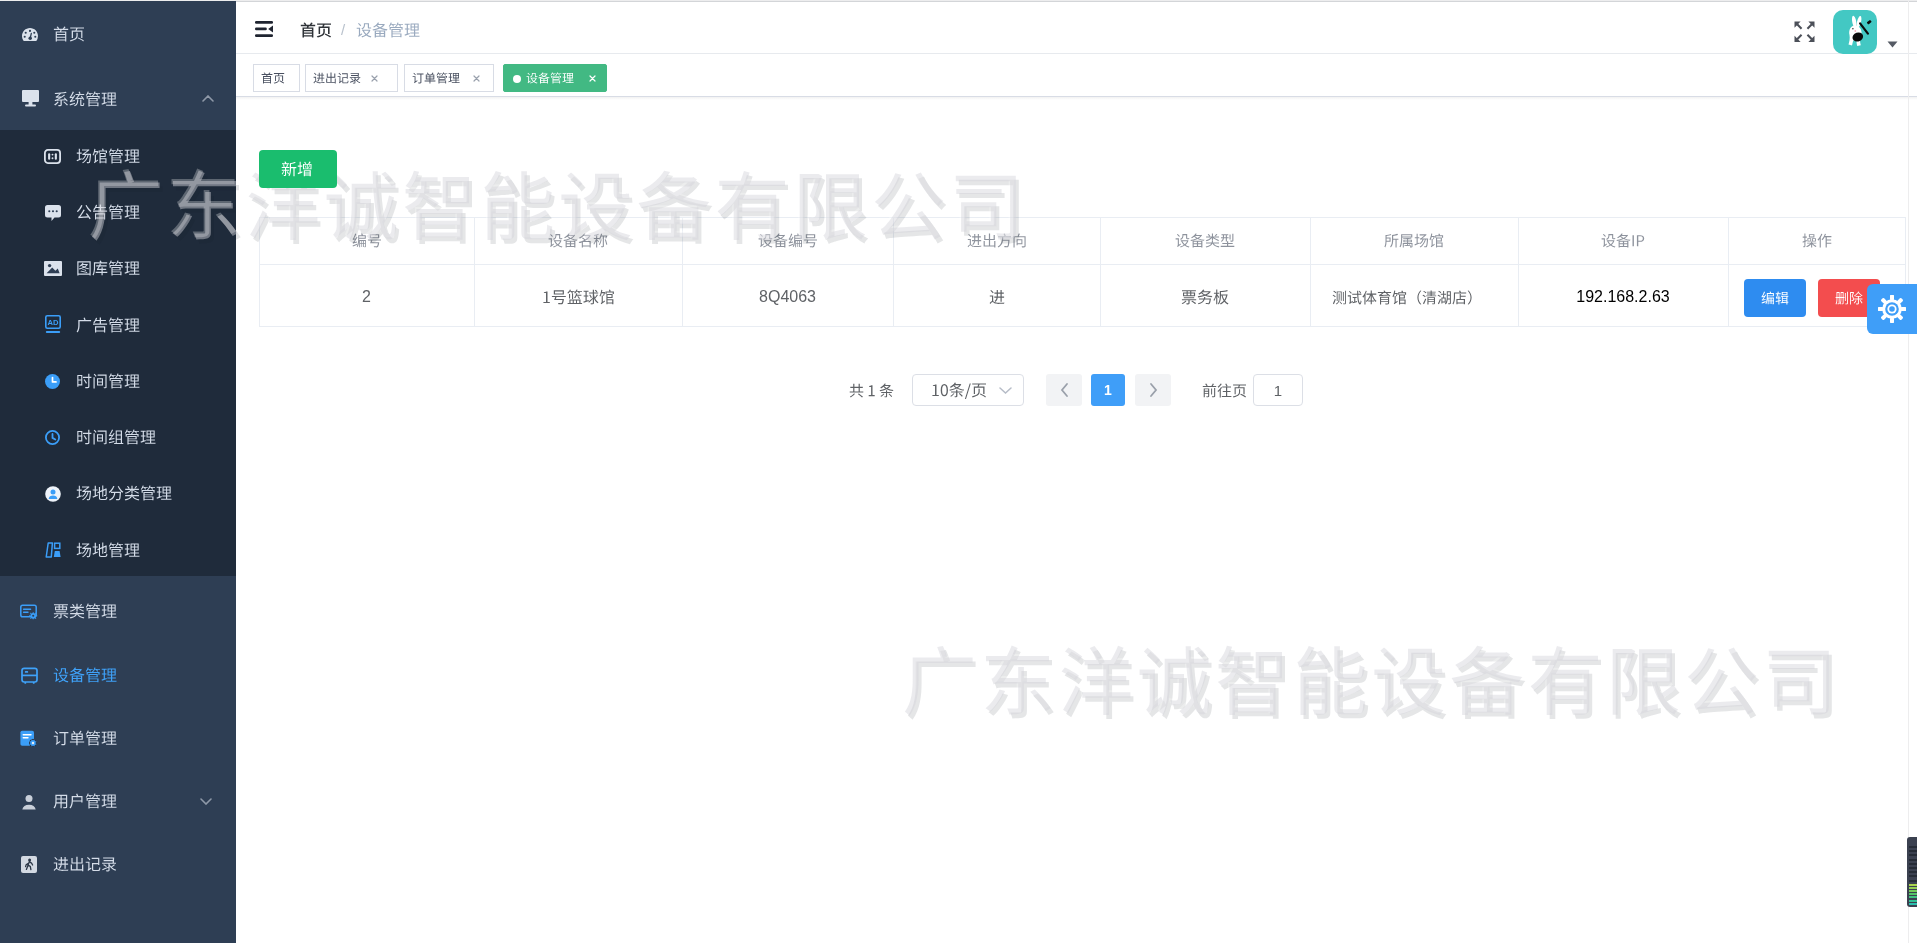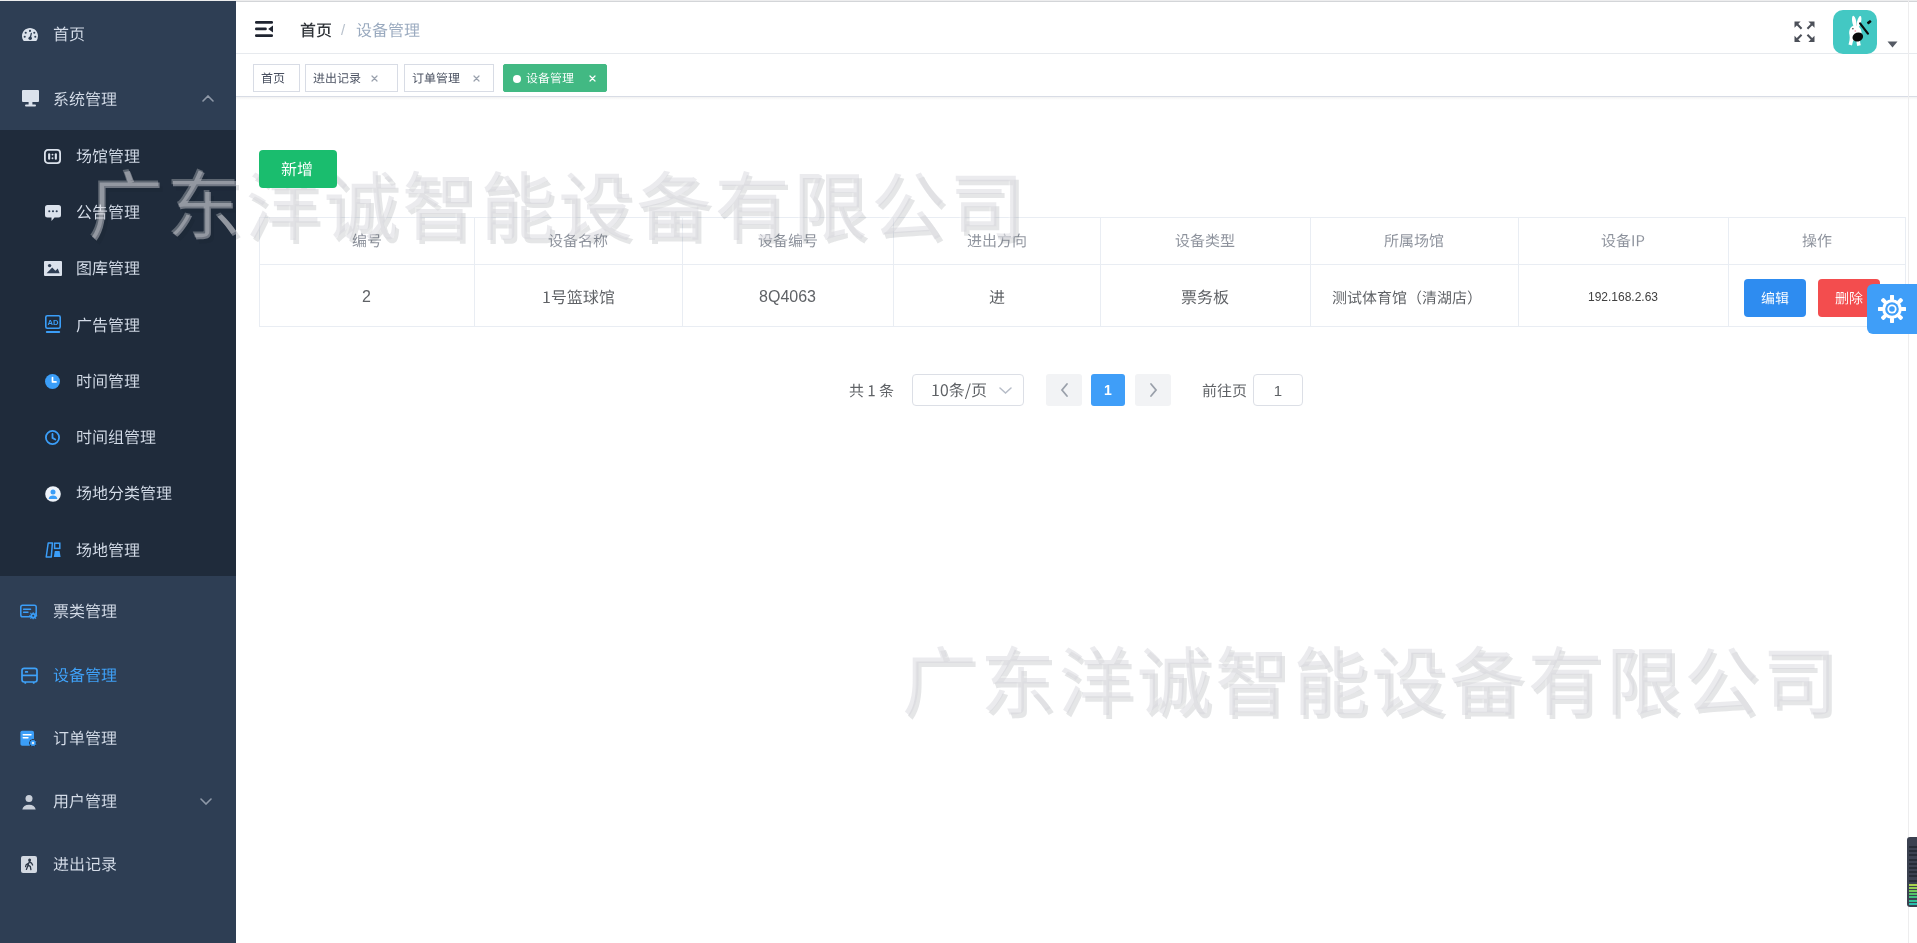--- a/index.html
+++ b/index.html
@@ -263,21 +263,21 @@
 <div style="position:absolute;left:637.5px;top:281px;width:300px;height:32px;display:flex;align-items:center;justify-content:center;font-size:16px;color:#5f6266;font-weight:normal;z-index:2;font-family:'Liberation Sans',sans-serif">8Q4063</div>
 <div style="position:absolute;left:988.5px;top:289.2px;z-index:2;line-height:0"><svg width="18" height="17" viewBox="0 0 18 17" style="overflow:visible">
       <path d="M1.3 1.6C2.2 2.4 3.2 3.6 3.7 4.3L4.7 3.6C4.1 2.9 3 1.8 2.2 1ZM11.5 1V3.6H8.9V1H7.7V3.6H5.4V4.7H7.7V6.6L7.7 7.6H5.3V8.7H7.5C7.3 9.9 6.8 11.1 5.6 12C5.8 12.2 6.3 12.7 6.4 12.9C7.9 11.8 8.5 10.3 8.7 8.7H11.5V12.8H12.7V8.7H15.1V7.6H12.7V4.7H14.8V3.6H12.7V1ZM8.9 4.7H11.5V7.6H8.8L8.9 6.6ZM4.2 6.4H0.8V7.6H3V12.1C2.3 12.4 1.5 13.1 0.6 14L1.4 15.1C2.2 14 3 13.1 3.6 13.1C3.9 13.1 4.4 13.6 5.1 14C6.2 14.8 7.6 14.9 9.5 14.9C11.1 14.9 13.9 14.8 15.1 14.8C15.1 14.4 15.3 13.8 15.4 13.5C13.9 13.7 11.5 13.8 9.6 13.8C7.8 13.8 6.4 13.7 5.4 13.1C4.8 12.7 4.5 12.4 4.2 12.2Z" fill="#5f6266"></path>
     </svg></div>
 <div style="position:absolute;left:1181.0px;top:289.2px;z-index:2;line-height:0"><svg width="50" height="17" viewBox="0 0 50 17" style="overflow:visible">
       <path d="M10.3 12.4C11.7 13.1 13.3 14.2 14.1 15L15.1 14.3C14.2 13.5 12.5 12.5 11.2 11.8ZM2.8 8.2V9.2H13.2V8.2ZM4.3 11.7C3.5 12.7 2.1 13.7 0.7 14.3C1 14.5 1.4 14.9 1.6 15.1C3 14.4 4.5 13.3 5.5 12.1ZM0.9 10.3V11.3H7.4V14C7.4 14.2 7.4 14.3 7.1 14.3C6.9 14.3 6.1 14.3 5.2 14.3C5.4 14.6 5.6 15.1 5.6 15.4C6.8 15.4 7.5 15.4 8 15.2C8.5 15 8.6 14.7 8.6 14.1V11.3H15.2V10.3ZM2 3.5V7.2H14.1V3.5H10.3V2.3H14.9V1.3H1V2.3H5.6V3.5ZM6.7 2.3H9.2V3.5H6.7ZM3.1 4.4H5.6V6.3H3.1ZM6.7 4.4H9.2V6.3H6.7ZM10.3 4.4H12.9V6.3H10.3Z M23.1 8C23.1 8.6 23 9.1 22.8 9.6H18V10.6H22.5C21.5 12.7 19.8 13.8 16.9 14.3C17.1 14.5 17.5 15.1 17.6 15.3C20.7 14.6 22.7 13.2 23.7 10.6H28.6C28.3 12.7 28 13.7 27.6 14C27.5 14.2 27.3 14.2 26.9 14.2C26.6 14.2 25.5 14.2 24.5 14.1C24.7 14.4 24.9 14.8 24.9 15.1C25.9 15.2 26.8 15.2 27.3 15.2C27.9 15.2 28.2 15.1 28.6 14.7C29.2 14.2 29.5 13 29.9 10.1C29.9 9.9 29.9 9.6 29.9 9.6H24.1C24.2 9.1 24.3 8.6 24.4 8.1ZM27.9 3.3C27 4.3 25.7 5 24.1 5.6C22.9 5.1 21.9 4.4 21.2 3.5L21.4 3.3ZM22.1 0.6C21.3 2 19.7 3.7 17.4 4.8C17.7 5 18 5.4 18.2 5.7C19 5.3 19.7 4.8 20.4 4.2C21 5 21.8 5.6 22.8 6.1C20.9 6.7 18.8 7.1 16.7 7.3C16.9 7.6 17.1 8.1 17.2 8.4C19.6 8.1 22 7.6 24.1 6.8C26 7.5 28.2 8 30.7 8.2C30.8 7.8 31.1 7.4 31.4 7.1C29.2 7 27.2 6.7 25.6 6.2C27.3 5.3 28.8 4.2 29.8 2.7L29.1 2.2L28.9 2.3H22.4C22.7 1.8 23.1 1.3 23.4 0.9Z M35.2 0.6V3.7H32.9V4.8H35.1C34.5 7.1 33.6 9.6 32.5 10.9C32.7 11.2 33 11.8 33.1 12.1C33.9 11 34.6 9.2 35.2 7.3V15.3H36.3V6.8C36.7 7.6 37.2 8.6 37.4 9.1L38.2 8.2C37.9 7.7 36.7 5.9 36.3 5.3V4.8H38.2V3.7H36.3V0.6ZM46.1 0.9C44.4 1.6 41.4 2 38.8 2.1V6C38.8 8.6 38.7 12.2 36.9 14.7C37.2 14.8 37.7 15.2 37.9 15.4C39.6 12.9 40 9.1 40 6.5H40.5C41 8.5 41.7 10.3 42.6 11.8C41.6 13 40.4 13.8 39 14.4C39.3 14.6 39.6 15.1 39.8 15.4C41.1 14.7 42.3 13.9 43.3 12.8C44.2 13.9 45.3 14.8 46.6 15.4C46.8 15.1 47.2 14.6 47.5 14.4C46.1 13.8 45 13 44.1 11.8C45.3 10.2 46.1 8.2 46.6 5.6L45.8 5.3L45.6 5.4H40V3.1C42.4 3 45.2 2.6 46.9 1.9ZM45.2 6.5C44.8 8.2 44.2 9.6 43.4 10.8C42.6 9.6 42 8.1 41.6 6.5Z" fill="#5f6266"></path>
     </svg></div>
 <div style="position:absolute;left:1331.5px;top:289.6px;z-index:2;line-height:0"><svg width="152" height="16" viewBox="0 0 152 16" style="overflow:visible">
       <path d="M7.3 11.8C8.1 12.6 8.9 13.6 9.4 14.3L10.1 13.8C9.7 13.1 8.8 12.1 8 11.4ZM4.7 1.5V10.9H5.6V2.3H8.8V10.8H9.7V1.5ZM13 0.8V13.1C13 13.3 12.9 13.4 12.7 13.4C12.5 13.4 11.8 13.4 11 13.4C11.1 13.7 11.3 14.1 11.3 14.3C12.4 14.4 13 14.3 13.4 14.2C13.8 14 13.9 13.7 13.9 13.1V0.8ZM10.9 1.9V10.9H11.8V1.9ZM6.7 3.4V8.7C6.7 10.5 6.4 12.4 3.9 13.7C4 13.8 4.3 14.2 4.4 14.4C7.1 13 7.6 10.7 7.6 8.7V3.4ZM1.2 1.6C2.1 2 3.1 2.7 3.6 3.2L4.3 2.3C3.8 1.9 2.7 1.2 1.9 0.8ZM0.6 5.6C1.4 6.1 2.5 6.7 3 7.2L3.7 6.3C3.1 5.9 2 5.2 1.2 4.8ZM0.9 13.6 1.9 14.2C2.5 12.8 3.3 11 3.8 9.4L2.9 8.8C2.3 10.5 1.5 12.4 0.9 13.6Z M16.8 1.6C17.6 2.2 18.5 3.2 19 3.8L19.8 3C19.3 2.4 18.3 1.5 17.6 0.9ZM26.7 1.3C27.3 1.9 28 2.8 28.3 3.4L29.1 2.9C28.8 2.3 28.1 1.4 27.4 0.8ZM15.8 5.3V6.4H17.8V11.8C17.8 12.4 17.4 12.9 17.1 13C17.3 13.3 17.6 13.7 17.7 14C17.9 13.7 18.3 13.5 20.9 11.7C20.8 11.5 20.6 11.1 20.6 10.8L18.9 11.9V5.3ZM25.1 0.7 25.2 3.7H20.2V4.8H25.2C25.5 10.5 26.2 14.3 28 14.4C28.6 14.4 29.2 13.7 29.5 11.2C29.3 11.1 28.8 10.8 28.6 10.6C28.5 12 28.3 12.9 28.1 12.9C27.1 12.8 26.5 9.4 26.3 4.8H29.4V3.7H26.3C26.2 2.7 26.2 1.7 26.2 0.7ZM20.4 12.3 20.7 13.3C22 13 23.6 12.5 25.2 12L25 11L23.3 11.5V8H24.7V7H20.7V8H22.2V11.8Z M33.8 0.7C33 2.9 31.8 5.2 30.4 6.6C30.7 6.9 31 7.5 31.1 7.8C31.6 7.2 32 6.7 32.4 6V14.4H33.5V4.1C34 3.1 34.4 2 34.8 1ZM36.2 10.6V11.6H38.7V14.3H39.8V11.6H42.2V10.6H39.8V5.4C40.7 8 42.2 10.5 43.7 11.9C44 11.6 44.3 11.2 44.6 11.1C43 9.8 41.4 7.2 40.5 4.7H44.3V3.6H39.8V0.6H38.7V3.6H34.5V4.7H38C37.1 7.3 35.5 9.8 33.9 11.1C34.1 11.3 34.5 11.7 34.7 12C36.3 10.5 37.8 8.1 38.7 5.4V10.6Z M56 7.8V9H49.1V7.8ZM48 6.8V14.4H49.1V11.8H56V13.1C56 13.4 55.9 13.5 55.6 13.5C55.3 13.5 54.2 13.5 53.1 13.5C53.2 13.7 53.4 14.1 53.5 14.4C54.9 14.4 55.9 14.4 56.4 14.2C56.9 14.1 57.1 13.8 57.1 13.1V6.8ZM49.1 9.8H56V11H49.1ZM51.5 0.8C51.7 1.2 52 1.7 52.2 2.1H45.9V3.1H49.9C49.1 3.8 48.4 4.4 48.1 4.6C47.7 4.8 47.4 5 47.1 5C47.2 5.4 47.4 5.9 47.5 6.2C48 6 48.7 6 56.4 5.5C56.9 5.9 57.2 6.3 57.5 6.6L58.4 5.9C57.7 5.2 56.2 4 55.1 3.1H59.1V2.1H53.5C53.3 1.6 52.9 1 52.6 0.5ZM54 3.5 55.4 4.7 49.3 4.9C50.1 4.4 50.9 3.8 51.6 3.1H54.6Z M69.3 0.9C69.5 1.3 69.8 1.9 69.9 2.3H66.2V4.8H67V14.4H68.1V13.7H72.5V14.3H73.6V9.6H68.1V8.4H72.9V4.6H67.2V3.3H73V4.8H74.1V2.3H70.4L71.1 2.1C71 1.7 70.7 1 70.3 0.5ZM68.1 12.7V10.6H72.5V12.7ZM68.1 5.5H71.8V7.5H68.1ZM62.2 0.6C61.9 2.8 61.4 5 60.5 6.4C60.8 6.6 61.2 7 61.4 7.2C61.9 6.3 62.3 5.2 62.7 3.9H64.6C64.4 4.7 64.1 5.4 63.9 6L64.8 6.3C65.2 5.5 65.6 4.2 65.9 3.1L65.2 2.9L65 2.9H62.9C63.1 2.2 63.2 1.5 63.3 0.8ZM62.4 14.3C62.6 14 63 13.7 65.7 11.7C65.6 11.5 65.5 11 65.4 10.7L63.7 11.9V6H62.6V11.9C62.6 12.6 62.1 13.2 61.7 13.5C62 13.6 62.3 14 62.4 14.3Z M85.4 7.5C85.4 10.4 86.6 12.8 88.4 14.6L89.3 14.2C87.6 12.4 86.5 10.2 86.5 7.5C86.5 4.8 87.6 2.6 89.3 0.8L88.4 0.4C86.6 2.2 85.4 4.6 85.4 7.5Z M91.2 1.6C92.1 2.1 93.1 2.8 93.6 3.3L94.3 2.4C93.8 1.9 92.7 1.3 91.9 0.9ZM90.5 5.6C91.4 6.1 92.5 6.8 93 7.3L93.7 6.4C93.1 5.9 92 5.2 91.2 4.8ZM91 13.5 92 14.2C92.7 12.8 93.6 10.9 94.2 9.3L93.3 8.6C92.6 10.3 91.7 12.3 91 13.5ZM96.5 10H101.9V11.2H96.5ZM96.5 9.2V8.1H101.9V9.2ZM98.6 0.6V1.8H94.8V2.6H98.6V3.6H95.1V4.4H98.6V5.5H94.2V6.3H104.2V5.5H99.7V4.4H103.3V3.6H99.7V2.6H103.7V1.8H99.7V0.6ZM95.4 7.2V14.4H96.5V12H101.9V13.1C101.9 13.3 101.8 13.4 101.6 13.4C101.4 13.4 100.7 13.4 99.9 13.4C100.1 13.6 100.2 14.1 100.3 14.3C101.3 14.3 102 14.3 102.4 14.2C102.8 14 103 13.7 103 13.1V7.2Z M106.2 1.5C107.1 2 108.1 2.7 108.6 3.2L109.3 2.3C108.7 1.8 107.7 1.2 106.9 0.8ZM105.6 5.6C106.5 6 107.5 6.6 108.1 7.1L108.7 6.2C108.2 5.7 107.1 5.1 106.2 4.8ZM105.9 13.6 106.9 14.2C107.5 12.8 108.3 11 108.9 9.4L108 8.8C107.4 10.5 106.5 12.5 105.9 13.6ZM109.4 7.5V13.6H110.4V12.4H113.7V7.5H112.1V4.8H114.1V3.7H112.1V1H111.1V3.7H108.8V4.8H111.1V7.5ZM114.8 1.2V7.3C114.8 9.4 114.6 12 112.9 13.8C113.2 13.9 113.6 14.2 113.8 14.4C115 13.1 115.5 11.2 115.7 9.4H117.9V13C117.9 13.2 117.8 13.3 117.6 13.3C117.4 13.3 116.8 13.3 116.1 13.3C116.2 13.6 116.4 14 116.4 14.3C117.4 14.3 118 14.2 118.4 14.1C118.8 13.9 118.9 13.6 118.9 13V1.2ZM115.8 2.2H117.9V4.7H115.8ZM115.8 5.7H117.9V8.4H115.7L115.8 7.3ZM110.4 8.5H112.7V11.4H110.4Z M124.4 8.9V14.2H125.5V13.6H131.8V14.2H133V8.9H128.8V6.8H133.7V5.8H128.8V4H127.7V8.9ZM125.5 12.6V9.9H131.8V12.6ZM127 0.9C127.3 1.4 127.6 1.9 127.8 2.4H121.9V6.4C121.9 8.5 121.8 11.6 120.5 13.8C120.7 13.9 121.2 14.2 121.4 14.4C122.8 12.1 123 8.7 123 6.4V3.5H134.2V2.4H129C128.8 1.9 128.5 1.2 128.1 0.6Z M139.6 7.5C139.6 4.6 138.4 2.2 136.6 0.4L135.7 0.8C137.4 2.6 138.5 4.8 138.5 7.5C138.5 10.2 137.4 12.4 135.7 14.2L136.6 14.6C138.4 12.8 139.6 10.4 139.6 7.5Z" fill="#5f6266"></path>
     </svg></div>
-<div style="position:absolute;left:1473px;top:281px;width:300px;height:32px;display:flex;align-items:center;justify-content:center;font-size:12px;color:#404040;font-weight:normal;z-index:2;font-family:'Liberation Sans',sans-serif">192.168.2.63</div>
+<div style="position:absolute;left:1473px;top:281px;width:300px;height:32px;display:flex;align-items:center;justify-content:center;font-size:16px;color:#000000;font-weight:normal;z-index:2;font-family:'Liberation Sans',sans-serif">192.168.2.63</div>
 <div style="position:absolute;left:1744px;top:279px;width:62px;height:38px;z-index:2;background:#2e8cf0;border-radius:4px"></div>
 <div style="position:absolute;left:1761.0px;top:291.1px;z-index:2;line-height:0"><svg width="30" height="15" viewBox="0 0 30 15" style="overflow:visible">
       <path d="M0.6 11.6 0.8 12.5C2 12.1 3.4 11.5 4.8 10.9L4.6 10C3.1 10.6 1.6 11.2 0.6 11.6ZM0.9 6.4C1.1 6.3 1.4 6.2 2.9 6C2.3 6.9 1.8 7.6 1.6 7.9C1.2 8.4 0.9 8.8 0.6 8.8C0.7 9.1 0.9 9.6 1 9.8C1.2 9.6 1.7 9.5 4.7 8.8C4.7 8.5 4.7 8.1 4.7 7.9L2.3 8.4C3.3 7.1 4.3 5.5 5.1 4L4.2 3.5C4 4 3.7 4.6 3.4 5.1L1.9 5.2C2.7 4 3.4 2.4 4 0.9L3 0.6C2.5 2.3 1.6 4.1 1.3 4.6C1 5 0.8 5.4 0.5 5.4C0.6 5.7 0.8 6.2 0.9 6.4ZM8.7 7.4V9.5H7.6V7.4ZM9.5 7.4H10.4V9.5H9.5ZM6.7 6.6V13.3H7.6V10.3H8.7V13H9.5V10.3H10.4V13H11.2V10.3H12.2V12.4C12.2 12.5 12.2 12.5 12.1 12.6C12 12.6 11.7 12.6 11.4 12.5C11.5 12.8 11.6 13.1 11.6 13.3C12.1 13.3 12.5 13.3 12.7 13.2C13 13 13 12.8 13 12.4V6.5L12.2 6.6ZM11.2 7.4H12.2V9.5H11.2ZM8.5 0.8C8.7 1.1 8.9 1.7 9.1 2.1H5.8V5.1C5.8 7.3 5.7 10.4 4.4 12.6C4.6 12.7 5 13 5.2 13.2C6.5 10.9 6.7 7.6 6.8 5.3H12.9V2.1H10.2C10 1.6 9.8 1 9.5 0.5ZM6.8 3H11.9V4.5H6.8Z M21.7 1.8H25.5V3.2H21.7ZM20.7 1V4H26.5V1ZM15.1 7.7C15.2 7.6 15.7 7.5 16.1 7.5H17.4V9.5L14.6 10L14.8 11L17.4 10.5V13.4H18.4V10.3L20 10L19.9 9L18.4 9.3V7.5H19.7V6.5H18.4V4.4H17.4V6.5H16.1C16.5 5.6 16.9 4.4 17.2 3.2H19.8V2.2H17.5C17.6 1.7 17.7 1.2 17.8 0.8L16.7 0.6C16.7 1.1 16.6 1.7 16.4 2.2H14.7V3.2H16.2C15.9 4.3 15.6 5.3 15.5 5.6C15.2 6.2 15.1 6.7 14.8 6.7C14.9 7 15.1 7.5 15.1 7.7ZM25.4 5.7V6.9H21.8V5.7ZM19.6 11.3 19.8 12.2 25.4 11.8V13.4H26.4V11.7L27.4 11.6L27.4 10.7L26.4 10.8V5.7H27.3V4.8H19.9V5.7H20.9V11.2ZM25.4 7.7V8.9H21.8V7.7ZM25.4 9.7V10.8L21.8 11.1V9.7Z" fill="#fff"></path>
     </svg></div>
 <div style="position:absolute;left:1818px;top:279px;width:62px;height:38px;z-index:2;background:#f34d4e;border-radius:4px"></div>
 <div style="position:absolute;left:1835.0px;top:291.1px;z-index:2;line-height:0"><svg width="30" height="15" viewBox="0 0 30 15" style="overflow:visible">
       <path d="M9.9 2.1V10H10.8V2.1ZM12 0.8V12.2C12 12.5 11.9 12.5 11.7 12.5C11.5 12.5 10.9 12.5 10.3 12.5C10.4 12.8 10.5 13.2 10.6 13.4C11.5 13.4 12 13.4 12.4 13.3C12.7 13.1 12.9 12.8 12.9 12.2V0.8ZM0.6 6V7H1.5V7.7C1.5 9.4 1.4 11.5 0.5 12.9C0.8 13 1.1 13.3 1.3 13.5C2.3 11.9 2.4 9.5 2.4 7.7V7H3.7V12.2C3.7 12.3 3.6 12.4 3.5 12.4C3.3 12.4 2.9 12.4 2.4 12.4C2.5 12.6 2.6 13 2.7 13.3C3.4 13.3 3.9 13.3 4.2 13.1C4.5 12.9 4.6 12.6 4.6 12.2V7H5.6V7.1C5.6 8.9 5.5 11.3 4.7 13C4.9 13.1 5.3 13.3 5.5 13.4C6.3 11.7 6.4 9 6.4 7.1V7H7.7V12.2C7.7 12.3 7.7 12.4 7.5 12.4C7.4 12.4 6.9 12.4 6.4 12.4C6.6 12.6 6.7 13 6.7 13.3C7.5 13.3 7.9 13.3 8.2 13.1C8.5 12.9 8.6 12.7 8.6 12.2V7H9.4V6H8.6V1H5.6V6H4.6V1H1.5V6ZM2.4 1.9H3.7V6H2.4ZM6.4 1.9H7.7V6H6.4Z M20.6 9.2C20.2 10.2 19.4 11.3 18.7 12C18.9 12.2 19.3 12.4 19.5 12.6C20.2 11.8 21 10.6 21.6 9.5ZM24.7 9.5C25.4 10.4 26.3 11.7 26.7 12.5L27.5 12C27.1 11.2 26.3 10 25.5 9.1ZM15.1 1.1V13.4H16V2.1H17.8C17.5 3 17.1 4.3 16.6 5.2C17.7 6.4 18 7.3 18 8.1C18 8.5 17.9 8.9 17.7 9.1C17.6 9.2 17.4 9.2 17.2 9.2C17 9.2 16.7 9.2 16.3 9.2C16.5 9.4 16.6 9.8 16.6 10.1C16.9 10.1 17.3 10.1 17.6 10.1C17.9 10.1 18.2 10 18.4 9.8C18.8 9.5 18.9 8.9 18.9 8.2C18.9 7.3 18.7 6.3 17.6 5.1C18.1 4 18.6 2.6 19.1 1.5L18.4 1.1L18.2 1.1ZM19.2 7.5V8.5H22.9V12.2C22.9 12.4 22.8 12.5 22.6 12.5C22.4 12.5 21.7 12.5 20.9 12.5C21.1 12.7 21.2 13.1 21.3 13.4C22.3 13.4 22.9 13.4 23.4 13.2C23.8 13.1 23.9 12.8 23.9 12.2V8.5H27.4V7.5H23.9V5.8H26V4.9H20.5V5.8H22.9V7.5ZM23.3 0.5C22.3 2.1 20.6 3.8 18.8 4.7C19.1 4.9 19.4 5.2 19.5 5.4C20.9 4.6 22.3 3.4 23.3 2.1C24.5 3.6 25.7 4.5 26.9 5.3C27.1 5 27.4 4.7 27.6 4.5C26.3 3.8 25 2.8 23.8 1.3L24.1 0.8Z" fill="#fff"></path>
     </svg></div>
 <div style="position:absolute;left:849px;top:382.6px;z-index:2;line-height:0"><svg width="47" height="16" viewBox="0 0 47 16" style="overflow:visible">
       <path d="M8.8 10.9C10.2 12 12.1 13.5 13 14.4L14 13.7C13 12.8 11.2 11.4 9.8 10.4ZM4.9 10.4C4.1 11.5 2.4 12.8 0.9 13.6C1.2 13.8 1.6 14.2 1.8 14.4C3.3 13.5 5 12.1 6.1 10.8ZM1.3 3.8V4.9H4.2V8.4H0.7V9.5H14.3V8.4H10.8V4.9H13.8V3.8H10.8V0.7H9.6V3.8H5.4V0.7H4.2V3.8ZM5.4 8.4V4.9H9.6V8.4Z M19.7 13.2H25.7V12.1H23.5V2.2H22.5C21.9 2.5 21.1 2.8 20.2 3V3.9H22.1V12.1H19.7Z M34.5 10.5C33.8 11.4 32.5 12.5 31.5 13C31.7 13.2 32.1 13.6 32.2 13.8C33.3 13.2 34.6 11.9 35.4 10.9ZM39.5 11C40.5 11.9 41.7 13.1 42.3 13.9L43.2 13.3C42.6 12.4 41.3 11.3 40.3 10.4ZM40 3C39.4 3.7 38.6 4.4 37.6 5C36.6 4.4 35.8 3.8 35.2 3L35.3 3ZM35.7 0.6C34.9 1.9 33.4 3.5 31.2 4.6C31.4 4.7 31.8 5.1 32 5.4C32.9 4.9 33.7 4.3 34.5 3.7C35 4.4 35.7 5 36.5 5.5C34.7 6.4 32.6 6.9 30.6 7.2C30.8 7.5 31 7.9 31.1 8.2C33.3 7.9 35.6 7.2 37.6 6.2C39.4 7.1 41.5 7.8 43.8 8.1C44 7.8 44.3 7.3 44.5 7.1C42.3 6.8 40.3 6.3 38.7 5.5C40 4.7 41.1 3.7 41.8 2.4L41 1.9L40.8 2H36.1C36.4 1.6 36.7 1.2 36.9 0.8ZM37 7.3V8.9H32.2V9.9H37V13.2C37 13.3 36.9 13.4 36.7 13.4C36.6 13.4 36 13.4 35.4 13.3C35.5 13.6 35.7 14.1 35.7 14.3C36.6 14.3 37.2 14.3 37.6 14.2C38 14 38.1 13.7 38.1 13.2V9.9H42.8V8.9H38.1V7.3Z" fill="#5f6266"></path>

